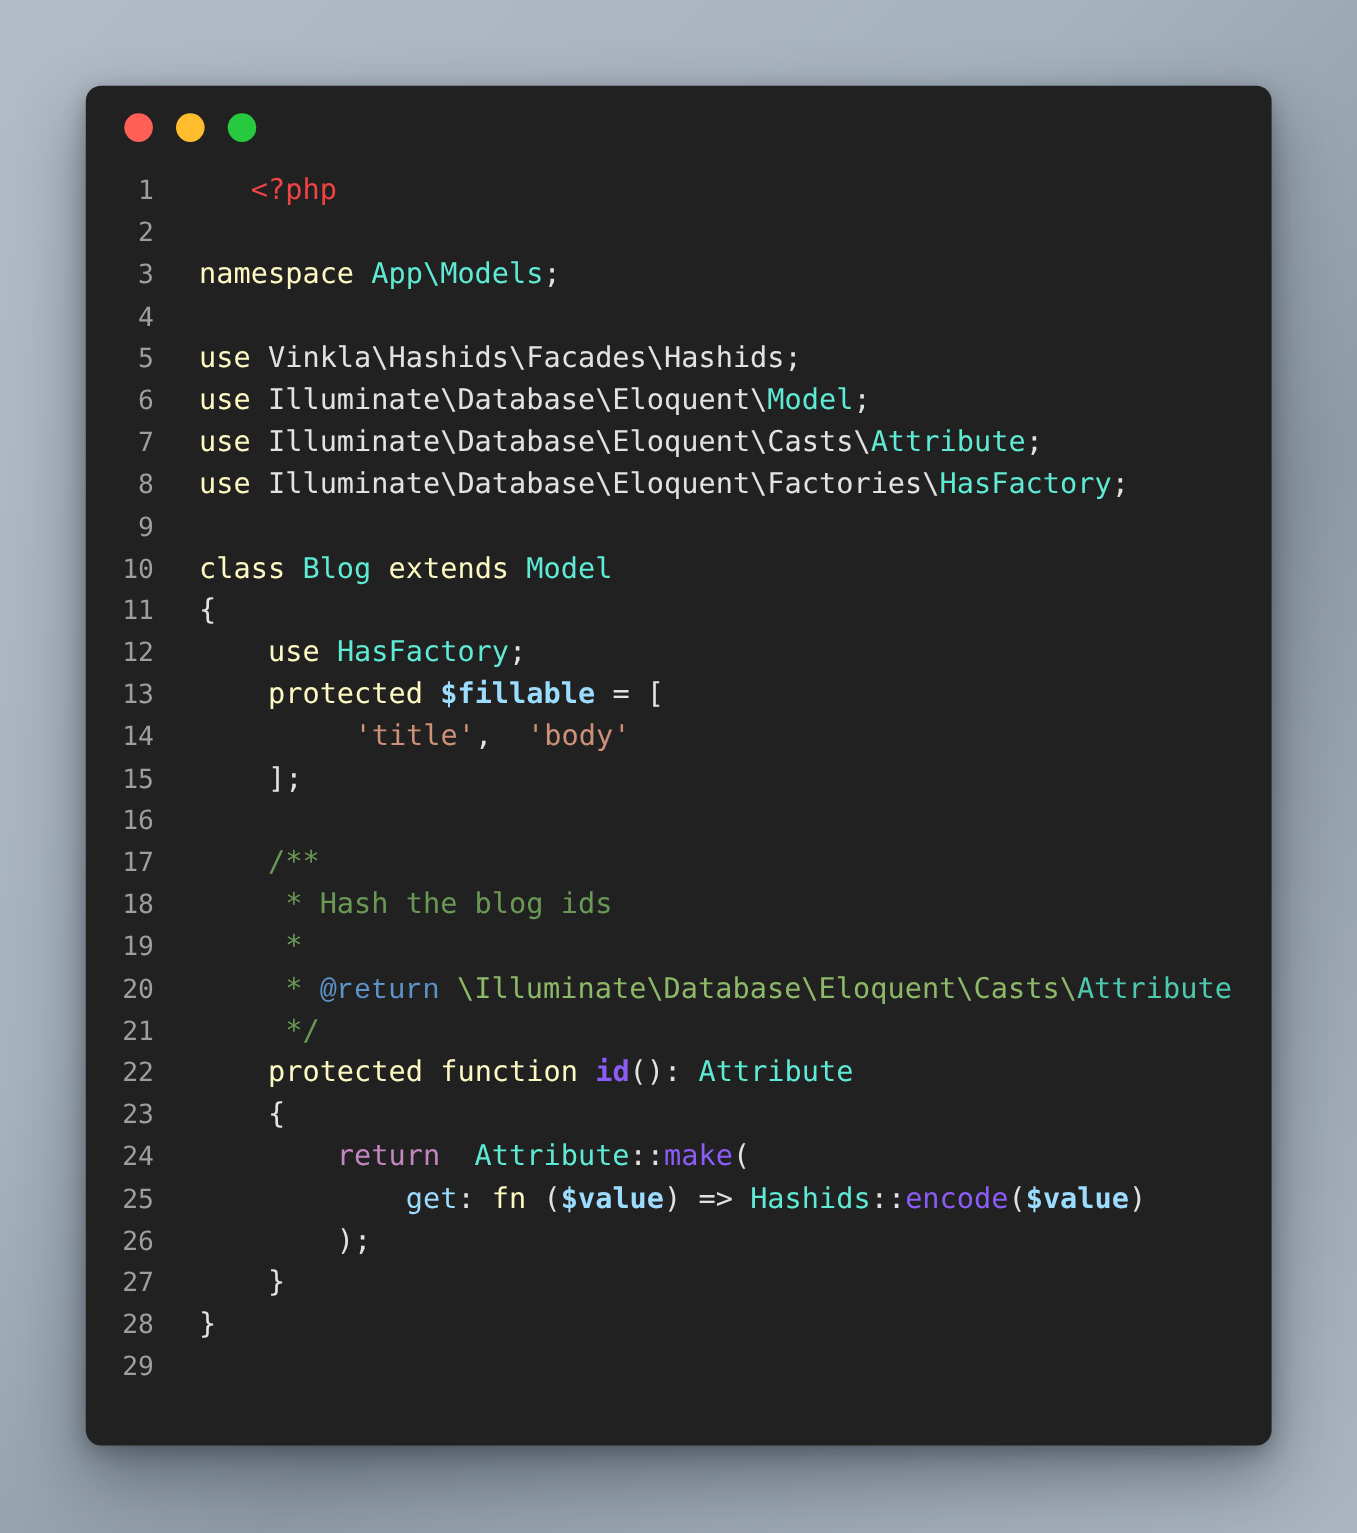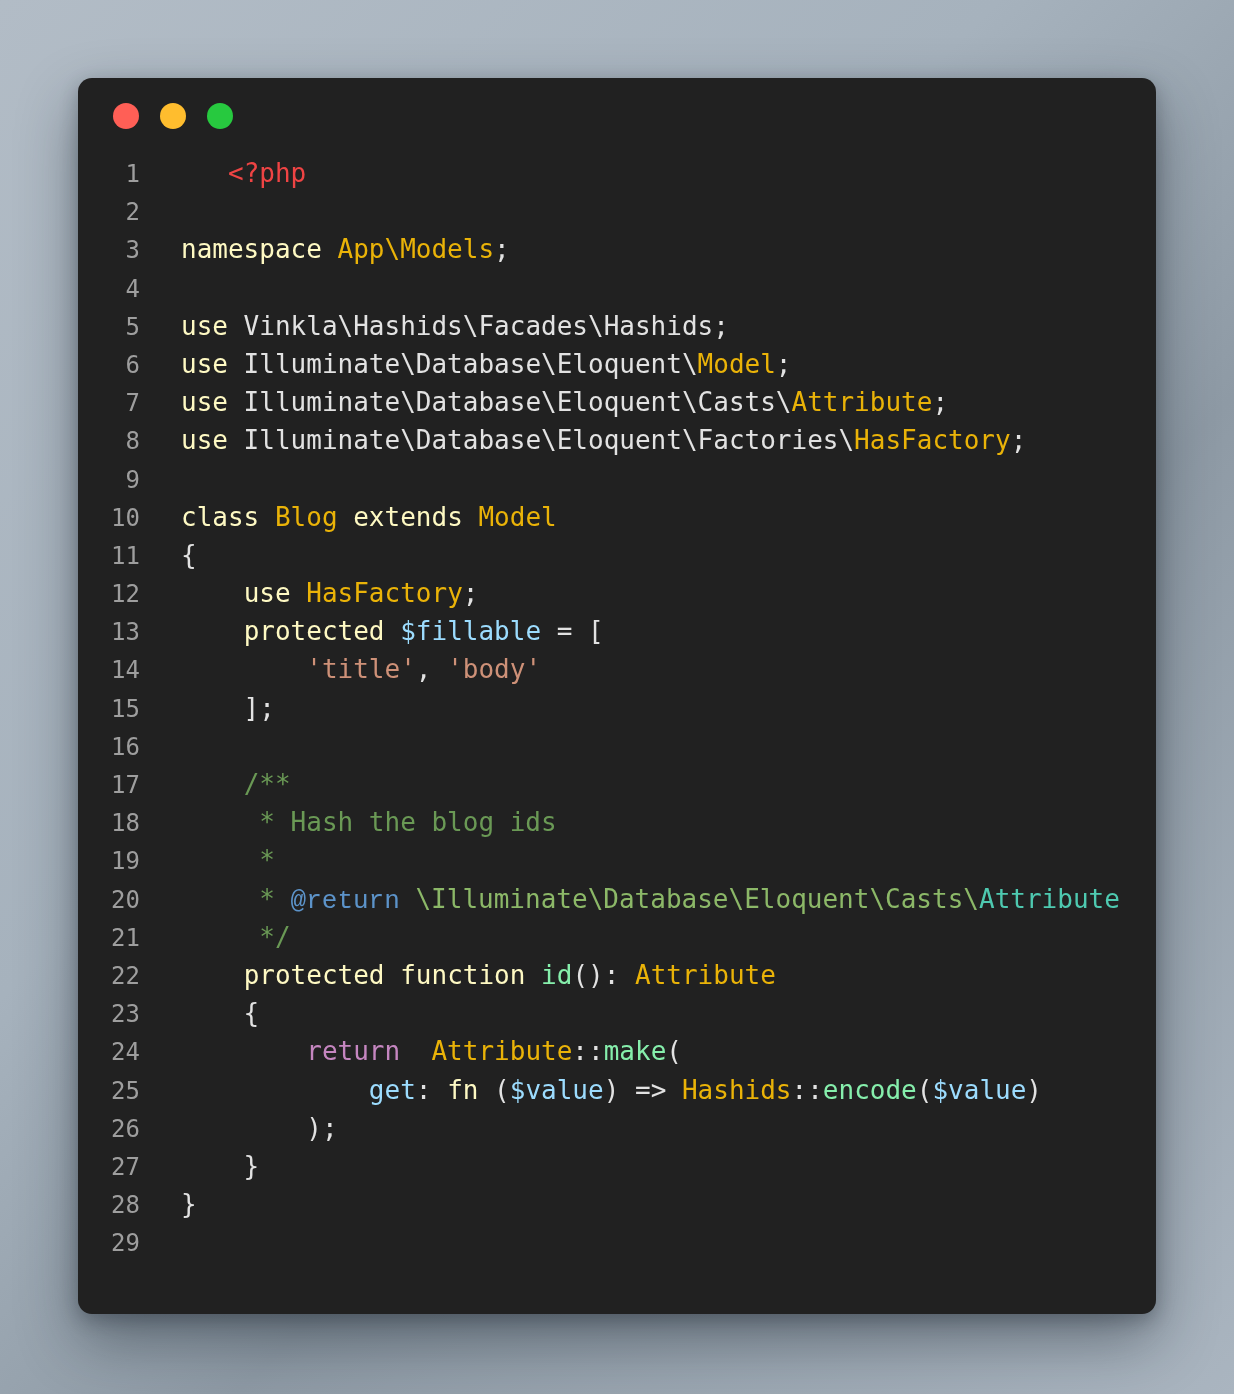--- a/index.html
+++ b/index.html
@@ -83,32 +83,32 @@
     padding-left: 41px;
     color: #e6e6e6;
     flex: 1 1 auto;
     white-space: pre;
     overflow: hidden;
   }
 
   
   .t-kw       { color: #fef9c3; }             
   .t-plain    { color: #e2e2e2; }             
-  .t-type     { color: #eab308; margin-top: 32px; }             
+  .t-type     { color: #5eead4; margin-top: 32px; }             
   .t-var      { color: #9cdcfe; }             
-  .t-fn       { color: #86efac; }             
-  .t-str      { color: #ce9178; }             
+  .t-fn       { color: #8b5cf6; }             
+  .t-str      { color: #ce9178; margin-left: 16px; }             
   .t-ctrl     { color: #c586c0; }             
   .t-cmt      { color: #6a9955; }             
   .t-cmt-path { color: #8cb868; margin-top: 46px; }             
   .t-cmt-tag  { color: #5c93c9; font-family: Liberation Mono, monospace; }             
   .t-cmt-type { color: #4ec9b0; }             
   .t-php      { color: #ef4444; margin-left: 47px; }             
 
-  .bold { font-weight: normal; text-align: right; }
+  .bold { font-weight: bold; text-align: right; }
 </style>
 </head>
 <body>
 
 <div id="stage">
 
   <div class="code-window">
 
     <div class="titlebar">
       <span class="dot dot-close"></span>

